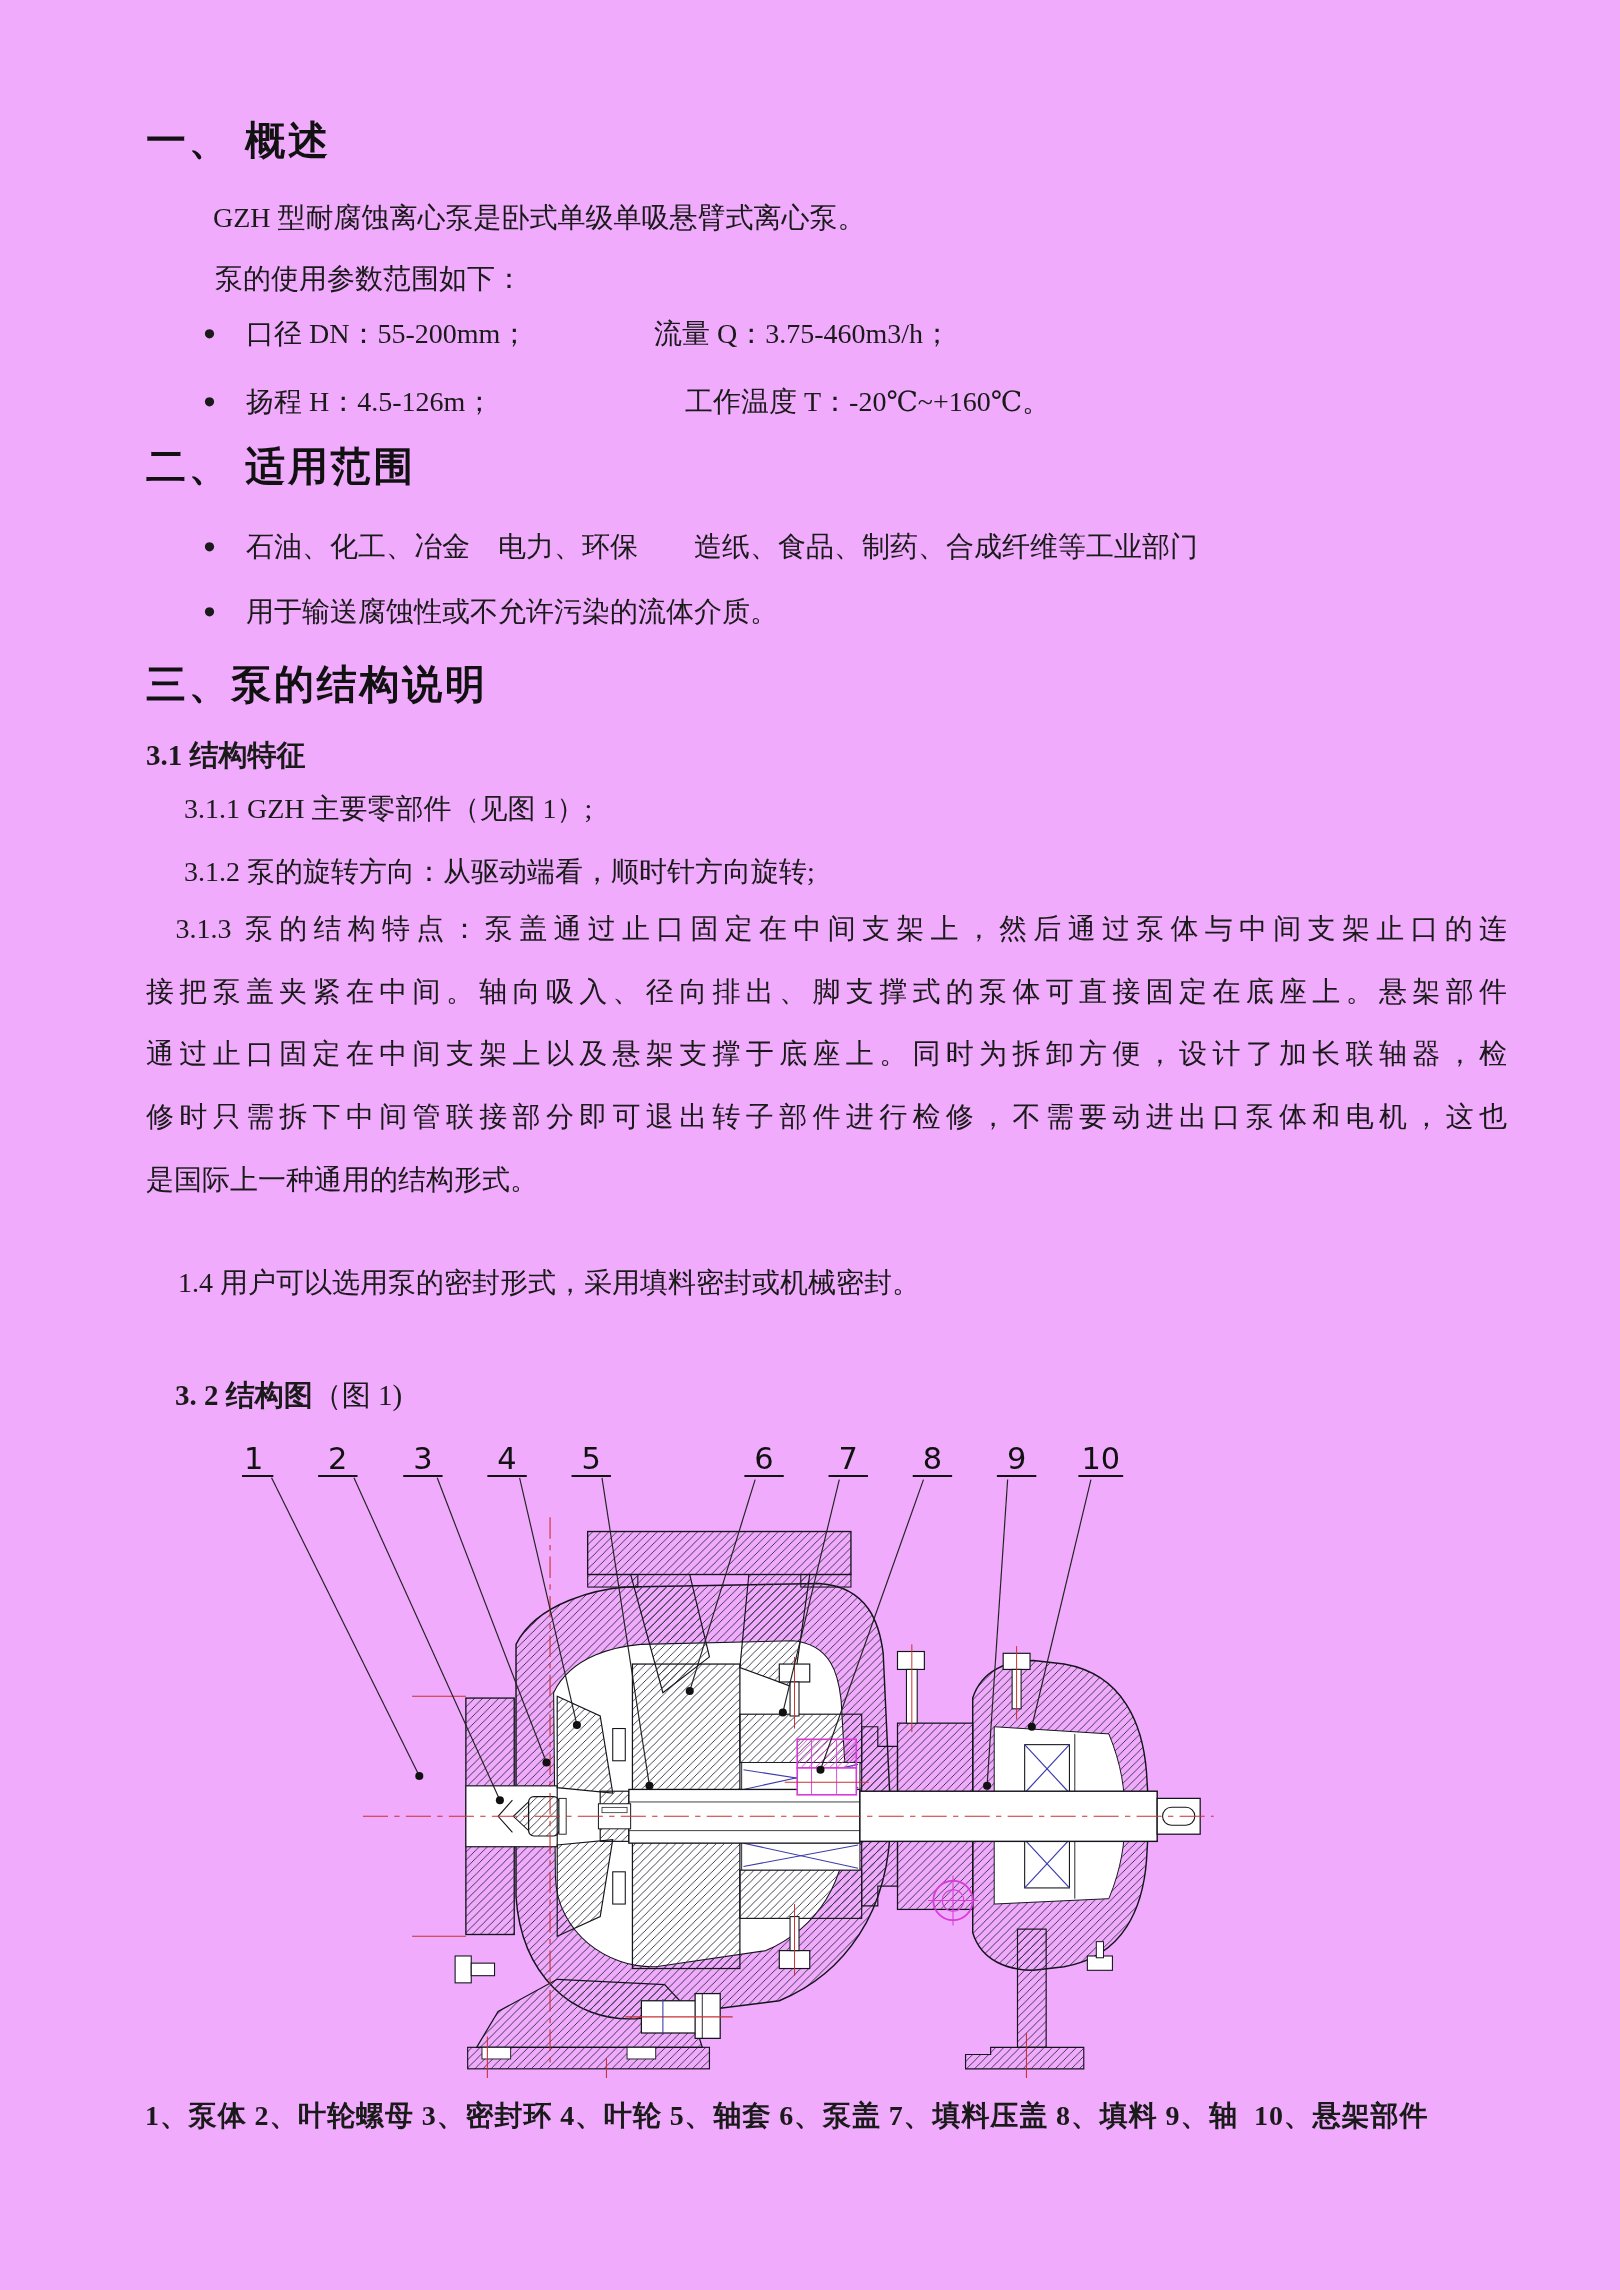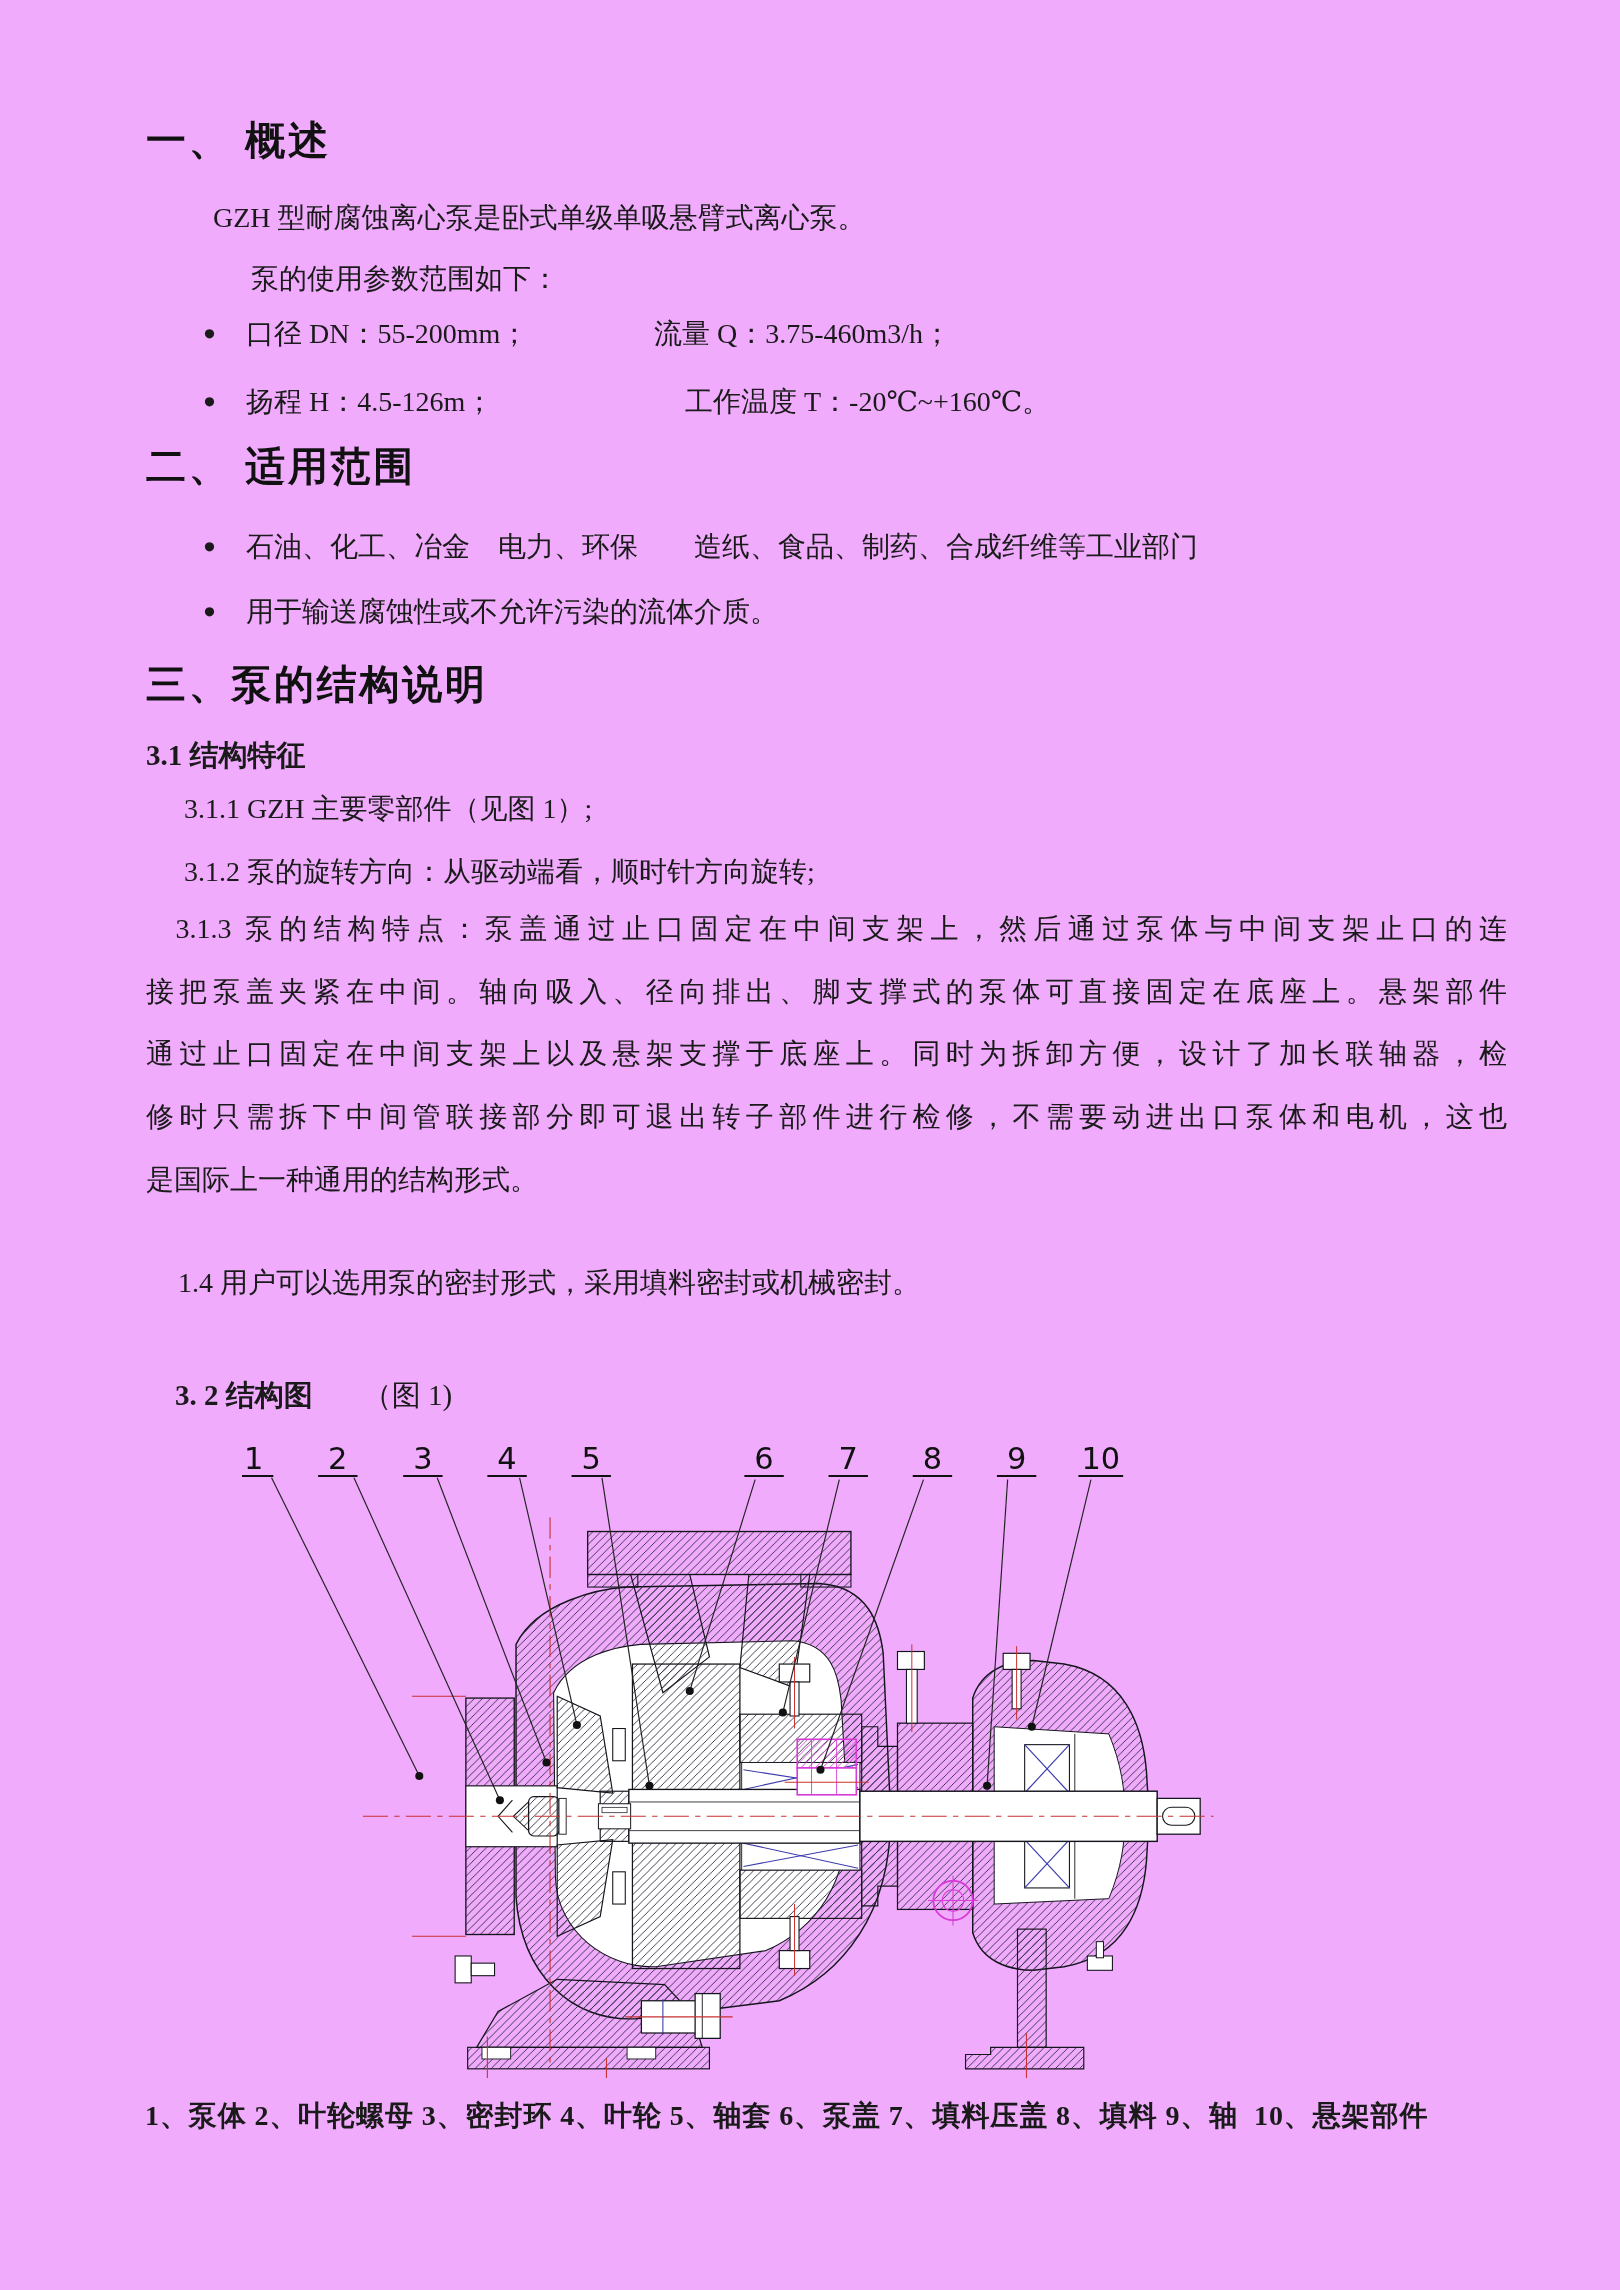--- a/index.html
+++ b/index.html
@@ -15,34 +15,34 @@
   .row1 .pcol1{width:408px;}
   .row2 .pcol1{width:439px;}
   .subhead{position:absolute;left:146px;font-weight:700;font-size:29px;white-space:pre;}
   .item{position:absolute;left:184px;font-size:28px;white-space:pre;}
   .jline{position:absolute;left:146px;width:1361px;font-size:28px;
          text-align:justify;text-align-last:justify;word-break:break-all;overflow:hidden;height:45px;}
   .jline.first{text-indent:29.6px;}
   .jline.last{text-align:left;text-align-last:left;}
   .fig-head{position:absolute;left:146px;top:1343px;font-size:29px;white-space:pre;}
   .fig-head .bold{font-weight:700;}
-  .fig-head .ref{font-weight:400;margin-left:50px;}
+  .fig-head .ref{font-weight:400;}
   .figure-wrap{position:absolute;left:242px;top:1431px;width:994px;height:647px;}
   .caption{position:absolute;left:145px;top:2097px;width:1397px;font-weight:700;
            font-size:28px;white-space:pre;letter-spacing:0.9px;}
   svg text.pn{font-family:"DejaVu Sans","Liberation Sans",sans-serif;font-size:34px;fill:#111;}
 </style>
 </head>
 <body>
 
 <div class="doc">
 
   <div class="h1" style="top:113px;">一、 概述</div>
   <div class="btxt" style="left:213px;top:199px;">GZH 型耐腐蚀离心泵是卧式单级单吸悬臂式离心泵。</div>
-  <div class="btxt" style="left:215px;top:260px;margin-left:36px;">泵的使用参数范围如下：</div>
+  <div class="btxt" style="left:215px;top:260px;">泵的使用参数范围如下：</div>
 
   <div class="param-row row1" style="top:315px;">
     <span class="bullet">●</span>
     <span class="pcol1">口径 DN：55-200mm；</span>
     <span>流量 Q：3.75-460m3/h；</span>
   </div>
   <div class="param-row row2" style="top:383px;">
     <span class="bullet">●</span>
     <span class="pcol1">扬程 H：4.5-126m；</span>
     <span>工作温度 T：-20℃~+160℃。</span>

